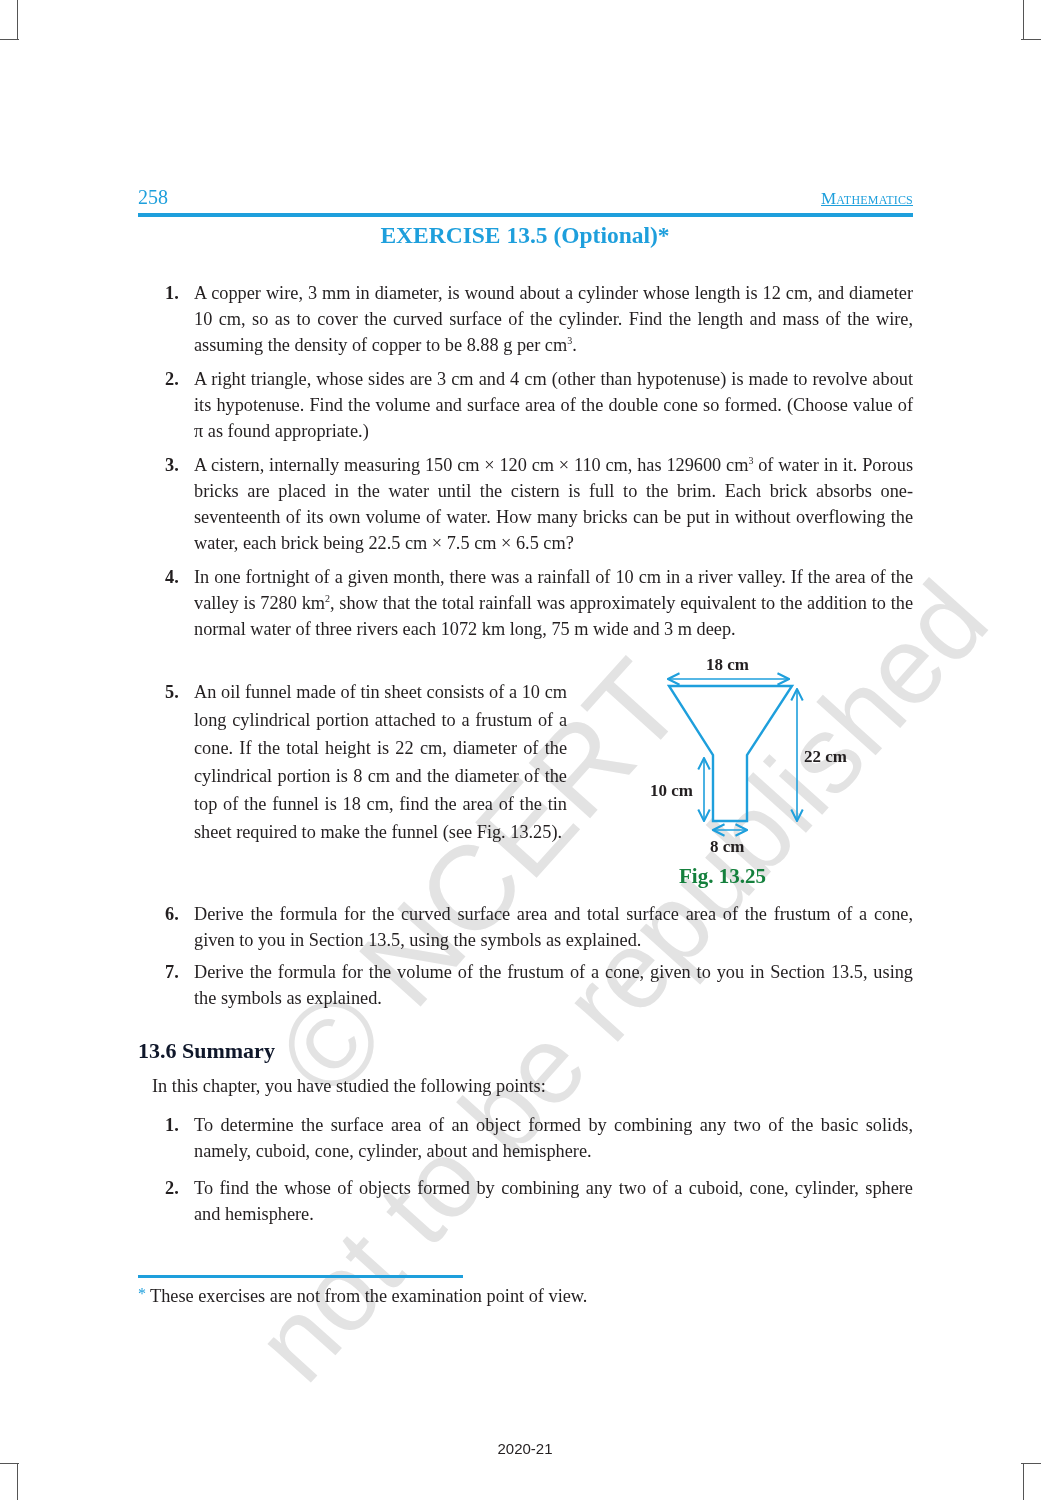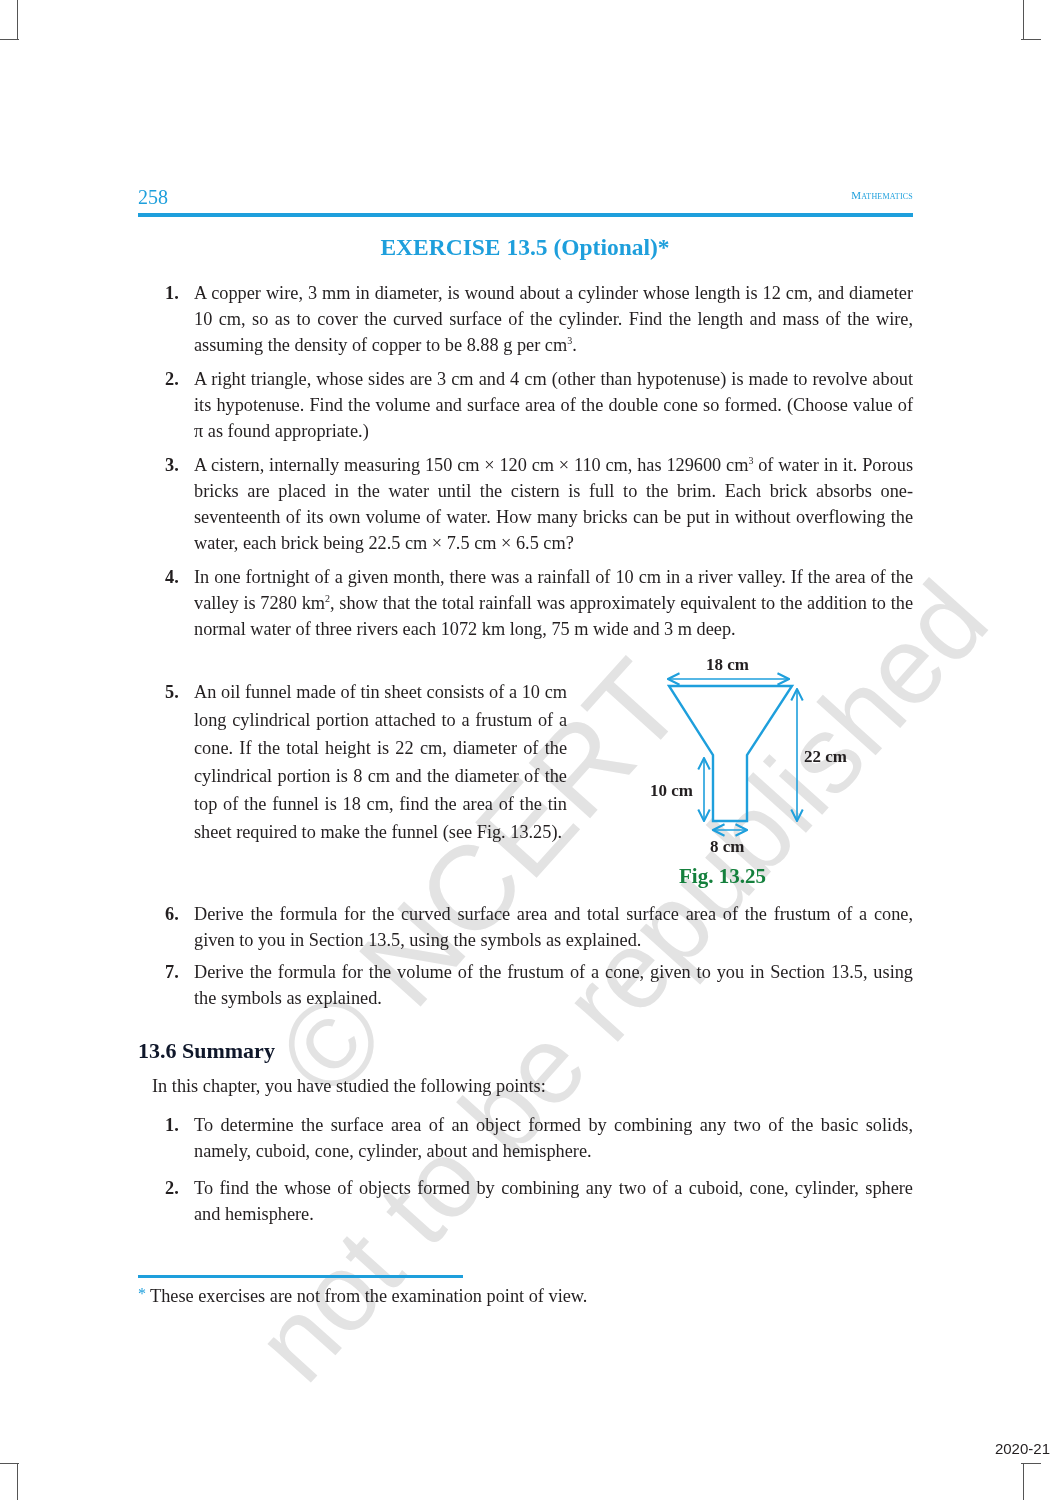--- a/index.html
+++ b/index.html
@@ -1,37 +1,37 @@
 <!DOCTYPE html>
 <html><head>
 <meta charset="utf-8">
 <style>
   html, body { margin: 0; padding: 0; background: #ffffff; }
   body { width: 1050px; height: 1500px; position: relative; overflow: hidden;
          font-family: "Liberation Serif", "DejaVu Serif", serif; color: #231f20; }
   .crop { position: absolute; background: #555; }
   .page-header { position: absolute; left: 138px; top: 186px; width: 775px; height: 30px; }
   .page-num { position: absolute; left: 0; top: 0; font-size: 20px; color: #1e9fdc; }
-  .running-head { position: absolute; right: 0; top: 3px; font-size: 11px; color: #1e9fdc;
-                  font-variant: small-caps; letter-spacing: 0.2px; }
+  .running-head { position: absolute; right: 0; top: 3px; font-size: 17px; color: #1e9fdc;
+                  font-variant: small-caps; letter-spacing: 0.2px; text-decoration: underline; }
   .header-rule { position: absolute; left: 138px; top: 213px; width: 775px; height: 4px; background: #1e9fdc; }
-  .ex-title { position: absolute; left: 0; width: 1050px; top: 234px; text-align: center;
+  .ex-title { position: absolute; left: 0; width: 1050px; top: 222px; text-align: center;
               font-weight: bold; font-size: 23.5px; color: #1e9fdc; }
   .q { position: absolute; left: 165px; width: 748px; font-size: 18.3px; line-height: 26px; text-align: justify; }
   .q .num { position: absolute; left: 0; top: 0; font-weight: bold; }
   .q .txt { display: block; margin-left: 29px; }
   .q .txt::after { content: ""; }
   sup { font-size: 10px; line-height: 0; vertical-align: 7px; }
   .narrow { width: 402px; }
   .section-title { position: absolute; left: 138px; top: 1038px; font-weight: bold; font-size: 22px; color: #0f172a; }
   .intro { position: absolute; left: 138px; top: 1076px; font-size: 18.3px; margin-left: 14px; }
   .fn-rule { position: absolute; left: 138px; top: 1275px; width: 325px; height: 3px; background: #1e9fdc; }
   .footnote { position: absolute; left: 138px; top: 1285px; font-size: 18.3px; }
   .footnote .star { color: #1e9fdc; font-size: 16px; vertical-align: 3px; margin-right: 4px; }
-  .year { position: absolute; left: 0; width: 1050px; text-align: right; top: 1440px;
+  .year { position: absolute; left: 0; width: 1050px; text-align: center; top: 1440px;
           font-family: "Liberation Sans", "DejaVu Sans", sans-serif; font-size: 15px; }
   .figure { position: absolute; left: 630px; top: 645px; width: 260px; height: 250px; }
   .fig-label { font-weight: bold; font-size: 17px; fill: #231f20; font-family: "Liberation Serif", serif; }
   .fig-caption { position: absolute; left: 679px; top: 864px; font-weight: bold; font-size: 21px; color: #15803d; }
   .watermark { position: absolute; pointer-events: none; color: #e3e3e3; font-family: "Liberation Sans", "DejaVu Sans", sans-serif;
                transform-origin: left top; white-space: nowrap; }
   .wm1 { left: 250px; top: 1030px; font-size: 120px; transform: rotate(-48deg); }
   .wm2 { left: 230px; top: 1320px; font-size: 110px; transform: rotate(-48deg); }
   .content-layer { position: absolute; inset: 0; padding-left: 28px; }
 </style>

